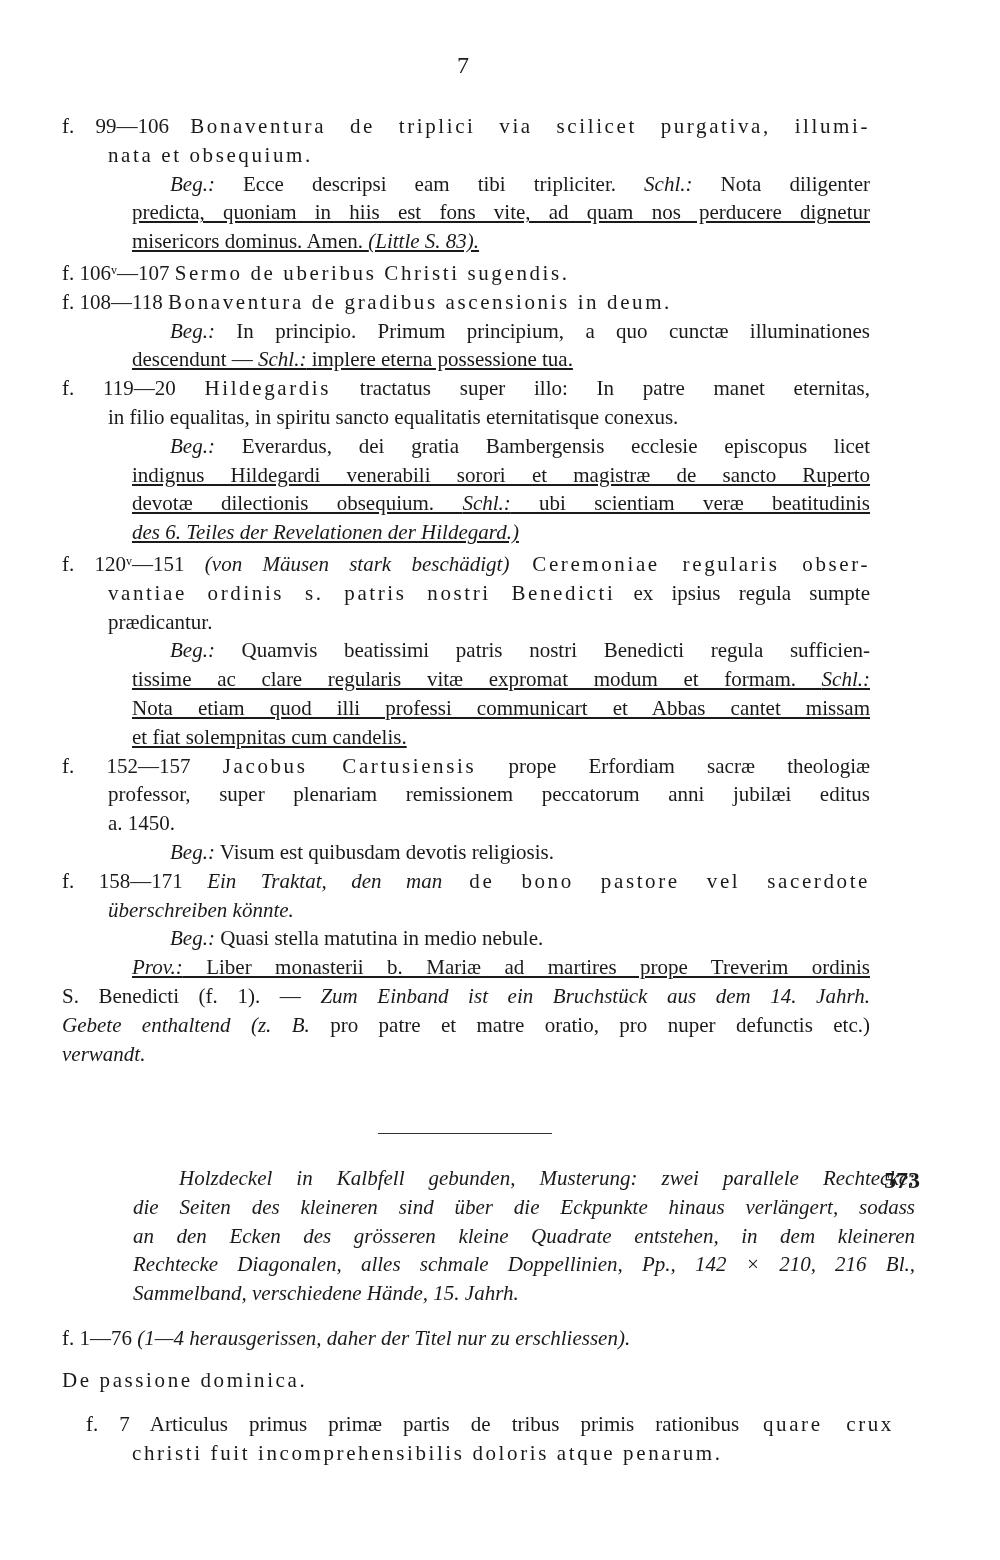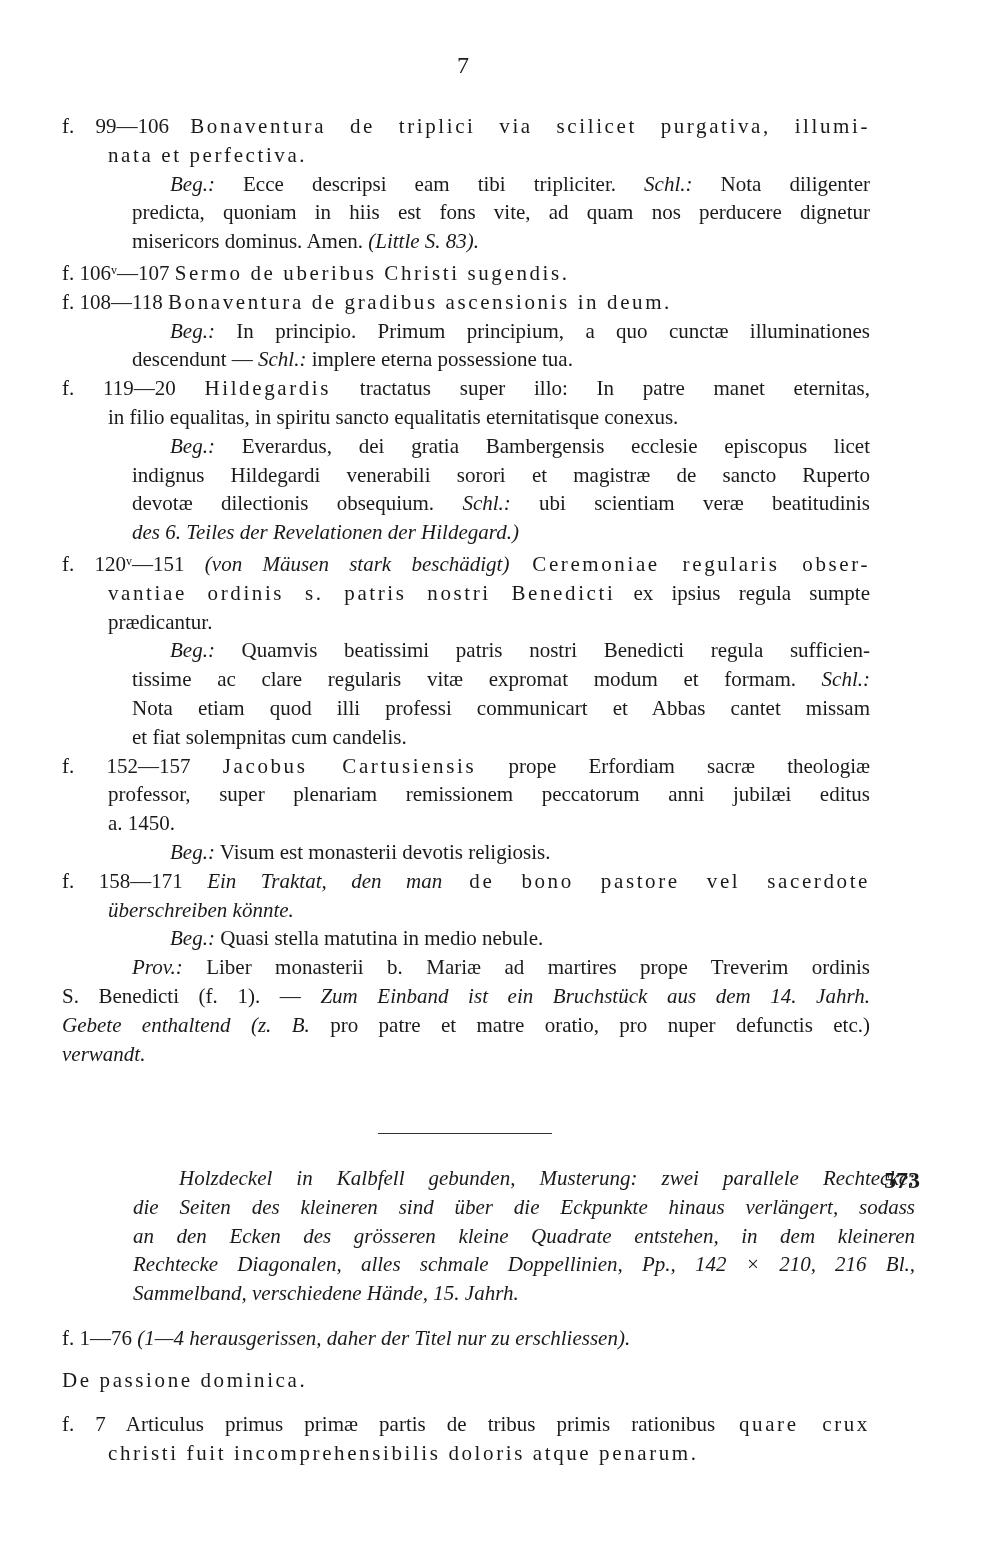--- a/index.html
+++ b/index.html
@@ -25,21 +25,21 @@
       left: 62px;
       width: 808px;
       font-family: "Liberation Serif", serif;
       font-size: 21px;
       line-height: 28.8px;
       text-align: justify;
     }
     .line { display: block; white-space: nowrap; text-align: justify; text-align-last: justify; }
     .line.last { text-align-last: left; }
     .indent1 { padding-left: 46px; }
-    .indent2 { padding-left: 70px; }
+    .indent2 { padding-left: 70px; text-decoration: underline; }
     .indent3 { padding-left: 108px; }
     .spaced { letter-spacing: 2.6px; }
     .it { font-style: italic; }
     sup.v { font-size: 12px; vertical-align: 6px; }
 
     .divider {
       position: absolute;
       left: 378px;
       top: 1133px;
       width: 174px;
@@ -57,21 +57,21 @@
   </style>
 </head>
 <body>
 
 <div class="page-number">7</div>
 
 <div class="text-block" style="top:112px;">
 
   <div>
     <span class="line"><span>f. 99—106</span> <span class="spaced">Bonaventura de triplici via scilicet purgativa, illumi-</span></span>
-    <span class="line last indent1 spaced">nata et perfectiva.</span>
+    <span class="line last indent1 spaced">nata et obsequium.</span>
     <span class="line indent3"><span class="it">Beg.:</span><span> Ecce descripsi eam tibi tripliciter. </span><span class="it">Schl.:</span><span> Nota diligenter</span></span>
     <span class="line indent2">predicta, quoniam in hiis est fons vite, ad quam nos perducere dignetur</span>
     <span class="line last indent2"><span>misericors dominus. Amen. </span><span class="it">(Little S. 83).</span></span>
   </div>
 
   <div>
     <span class="line last"><span><span>f. 106</span><sup class="v">v</sup><span>—107 </span></span><span class="spaced">Sermo de uberibus Christi sugendis.</span></span>
   </div>
 
   <div>
@@ -96,21 +96,21 @@
     <span class="line indent3"><span class="it">Beg.:</span><span> Quamvis beatissimi patris nostri Benedicti regula sufficien-</span></span>
     <span class="line indent2"><span>tissime ac clare regularis vitæ expromat modum et formam. </span><span class="it">Schl.:</span></span>
     <span class="line indent2">Nota etiam quod illi professi communicart et Abbas cantet missam</span>
     <span class="line last indent2">et fiat solempnitas cum candelis.</span>
   </div>
 
   <div>
     <span class="line"><span>f. 152—157 </span><span class="spaced">Jacobus Cartusiensis</span><span> prope Erfordiam sacræ theologiæ</span></span>
     <span class="line indent1">professor, super plenariam remissionem peccatorum anni jubilæi editus</span>
     <span class="line last indent1">a. 1450.</span>
-    <span class="line last indent3"><span class="it">Beg.:</span><span> Visum est monasterii devotis religiosis.</span></span>
+    <span class="line last indent3"><span class="it">Beg.:</span><span> Visum est quibusdam devotis religiosis.</span></span>
   </div>
 
   <div>
     <span class="line"><span>f. 158—171 </span><span class="it">Ein Traktat, den man</span><span class="spaced"> de bono pastore vel sacerdote</span></span>
     <span class="line last indent1 it">überschreiben könnte.</span>
     <span class="line last indent3"><span class="it">Beg.:</span><span> Quasi stella matutina in medio nebule.</span></span>
   </div>
 
   <div>
     <span class="line indent2"><span class="it">Prov.:</span><span> Liber monasterii b. Mariæ ad martires prope Treverim ordinis</span></span>
@@ -133,16 +133,16 @@
 </div>
 
 <div class="text-block" style="top:1324px;">
   <span class="line last"><span>f. 1—76 </span><span class="it">(1—4 herausgerissen, daher der Titel nur zu erschliessen).</span></span>
 </div>
 
 <div class="text-block" style="top:1366px; font-size:21px;">
   <span class="line last spaced">De passione dominica.</span>
 </div>
 
-<div class="text-block" style="top:1410px;">
+<div class="text-block" style="top:1410px;margin-left:24px;">
   <span class="line"><span>f. 7 </span><span>Articulus primus primæ partis de tribus primis rationibus</span><span class="spaced"> quare crux</span></span>
   <span class="line last indent1 spaced">christi fuit incomprehensibilis doloris atque penarum.</span>
 </div>
 
 </body></html>

